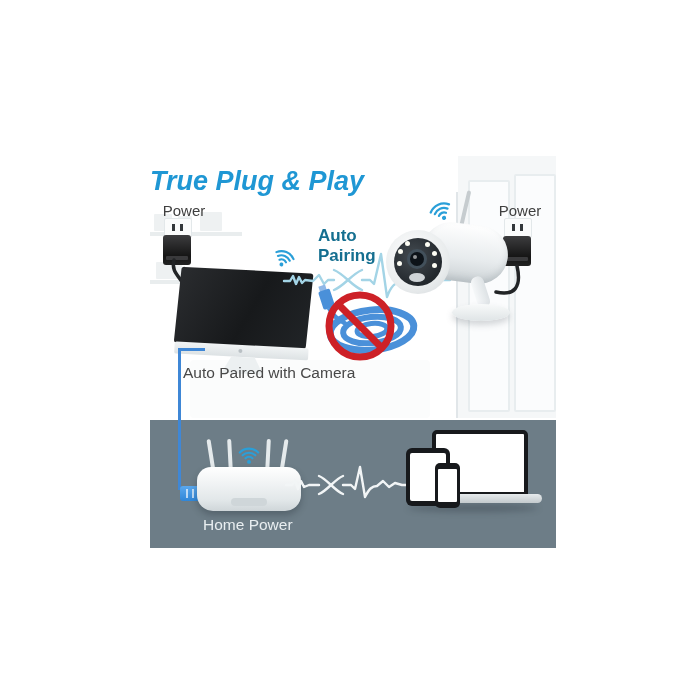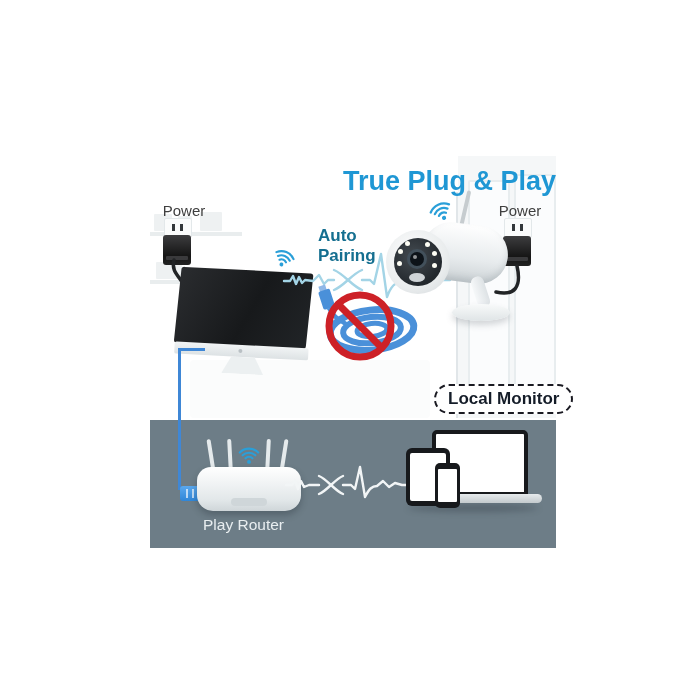--- a/index.html
+++ b/index.html
@@ -18,22 +18,22 @@
   .bg-shelf1{left:0;top:80px;width:92px;height:4px;}
   .bg-shelf2{left:0;top:128px;width:66px;height:4px;}
   .bg-item{background:#eef1f2;border-radius:1px;}
   .bg-item1{left:4px;top:62px;width:18px;height:17px;}
   .bg-item2{left:28px;top:64px;width:14px;height:15px;}
   .bg-item3{left:50px;top:60px;width:22px;height:19px;}
   .bg-item4{left:6px;top:110px;width:26px;height:17px;}
   .bg-counter{left:40px;top:208px;width:240px;height:58px;background:#fbfcfc;border-radius:4px;}
 
   
-  .title{left:0;top:14px;width:406px;text-align:right;font-size:27px;font-weight:bold;
-         color:var(--title-blue);}
+  .title{left:0;top:14px;width:406px;text-align:left;font-size:27px;font-weight:bold;
+         color:var(--title-blue);font-style:italic;}
   .power-label{width:56px;text-align:center;font-size:15px;color:var(--label-dark);}
   .power-left-label{left:6px;top:50px;}
   .power-right-label{left:342px;top:50px;}
   .auto-pairing{left:168px;top:74px;width:84px;font-size:17px;font-weight:bold;
                 color:var(--pairing-teal);white-space:pre-line;line-height:1.15;}
   .auto-paired{left:33px;top:212px;font-size:15.5px;color:#484848;}
   .badge{border:2px dashed #1a1a22;border-radius:17px;padding:3px 12px;font-size:17px;
          font-weight:bold;color:var(--badge-dark);background:#ffffff;white-space:nowrap;}
   .badge-local{left:284px;top:232px;}
   .badge-remote{left:287px;top:361px;background:rgba(236,241,244,0.6);border-color:#1a2230;}
@@ -160,20 +160,21 @@
     <div class="abs adapter adapter-right"></div>
     <svg class="abs" style="left:334px;top:112px;" width="44" height="44" viewBox="0 0 44 44">
       <path d="M33,2 C38,24 30,32 12,28" stroke="#222426" stroke-width="3.5" fill="none" stroke-linecap="round"></path>
     </svg>
 
     <div class="abs monitor">
       <div class="abs mon-screen"></div>
       <div class="abs mon-chin"></div>
       <div class="abs mon-stand"></div>
     </div>
+    <div class="abs auto-paired">Auto Paired with Camera</div>
 
     <svg class="abs wifi" style="left:122px;top:94px;transform:rotate(22deg);" width="24" height="24" viewBox="0 0 26 26">
       <circle cx="13" cy="20.5" r="2.1" fill="currentColor"></circle>
       <path d="M9.2,16.6 a5.4,5.4 0 0 1 7.6,0" stroke="currentColor" stroke-width="2.3" fill="none" stroke-linecap="round"></path>
       <path d="M6.1,13.4 a9.8,9.8 0 0 1 13.8,0" stroke="currentColor" stroke-width="2.3" fill="none" stroke-linecap="round"></path>
       <path d="M3,10.2 a14.2,14.2 0 0 1 20,0" stroke="currentColor" stroke-width="2.3" fill="none" stroke-linecap="round"></path>
     </svg>
 
     <div class="abs auto-pairing">Auto
 Pairing</div>
@@ -219,21 +220,20 @@
           <span class="cam-led" style="left:11px;top:3px;"></span>
           <span class="cam-led" style="left:31px;top:4px;"></span>
           <span class="cam-led" style="left:38px;top:13px;"></span>
           <span class="cam-led" style="left:3px;top:23px;"></span>
           <span class="cam-led" style="left:38px;top:25px;"></span>
           <div class="cam-pir"></div>
         </div>
       </div>
     </div>
 
-    <div class="abs badge badge-local">Local Monitor</div>
 
     <div class="abs line-h"></div>
     <div class="abs line-v"></div>
     <div class="abs eth-plug">
         <i></i>
         <i></i>
         <i></i>
       </div>
     <div class="abs eth-tip"></div>
 
@@ -241,21 +241,21 @@
     <div class="abs antenna ant2"></div>
     <div class="abs antenna ant3"></div>
     <div class="abs antenna ant4"></div>
     <div class="abs router-body"></div>
     <svg class="abs wifi" style="left:87px;top:291px;" width="24" height="24" viewBox="0 0 26 26">
       <circle cx="13" cy="20.5" r="2.1" fill="currentColor"></circle>
       <path d="M9.2,16.6 a5.4,5.4 0 0 1 7.6,0" stroke="currentColor" stroke-width="2.3" fill="none" stroke-linecap="round"></path>
       <path d="M6.1,13.4 a9.8,9.8 0 0 1 13.8,0" stroke="currentColor" stroke-width="2.3" fill="none" stroke-linecap="round"></path>
       <path d="M3,10.2 a14.2,14.2 0 0 1 20,0" stroke="currentColor" stroke-width="2.3" fill="none" stroke-linecap="round"></path>
     </svg>
-    <div class="abs home-router">Play Router</div>
+    <div class="abs home-router">Home Power</div>
 
     <svg class="abs" style="left:136px;top:312px;" width="128" height="40" viewBox="0 0 128 40">
       <g stroke="#f2f5f6" stroke-width="2.4" fill="none" stroke-linecap="round" stroke-linejoin="round">
         <path d="M0,21 L6,21 L9,16 L12,25 L15,17 L18,23 L23,21 L33,21"></path>
         <path d="M33,12 C41,15 49,27 57,30"></path>
         <path d="M57,12 C49,15 41,27 33,30"></path>
         <path d="M57,21 L65,21 L69,25 L74,3 L79,33 C83,25 86,22 91,22 L97,17 L103,23 L109,19 L116,21 L128,21"></path>
       </g>
     </svg>
 

